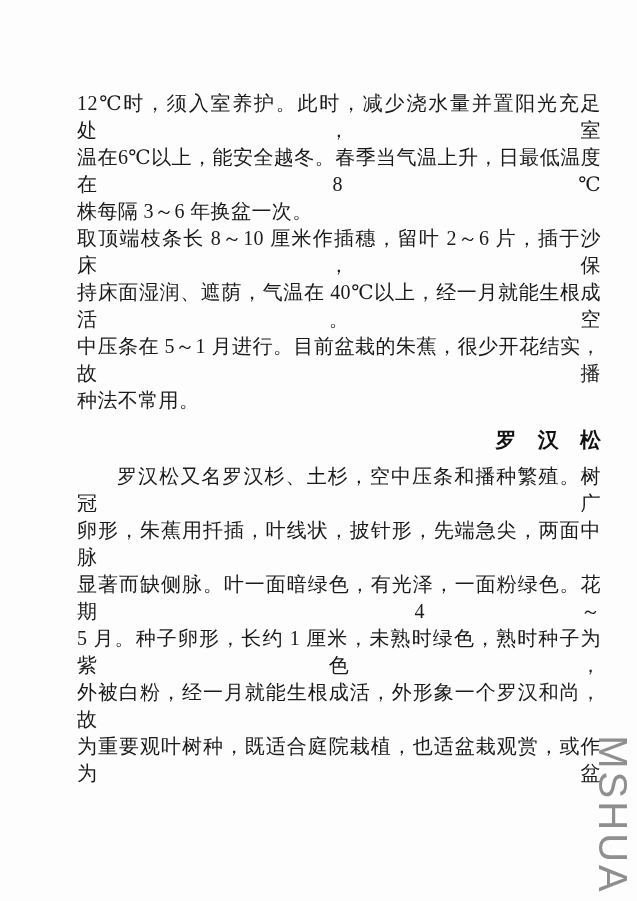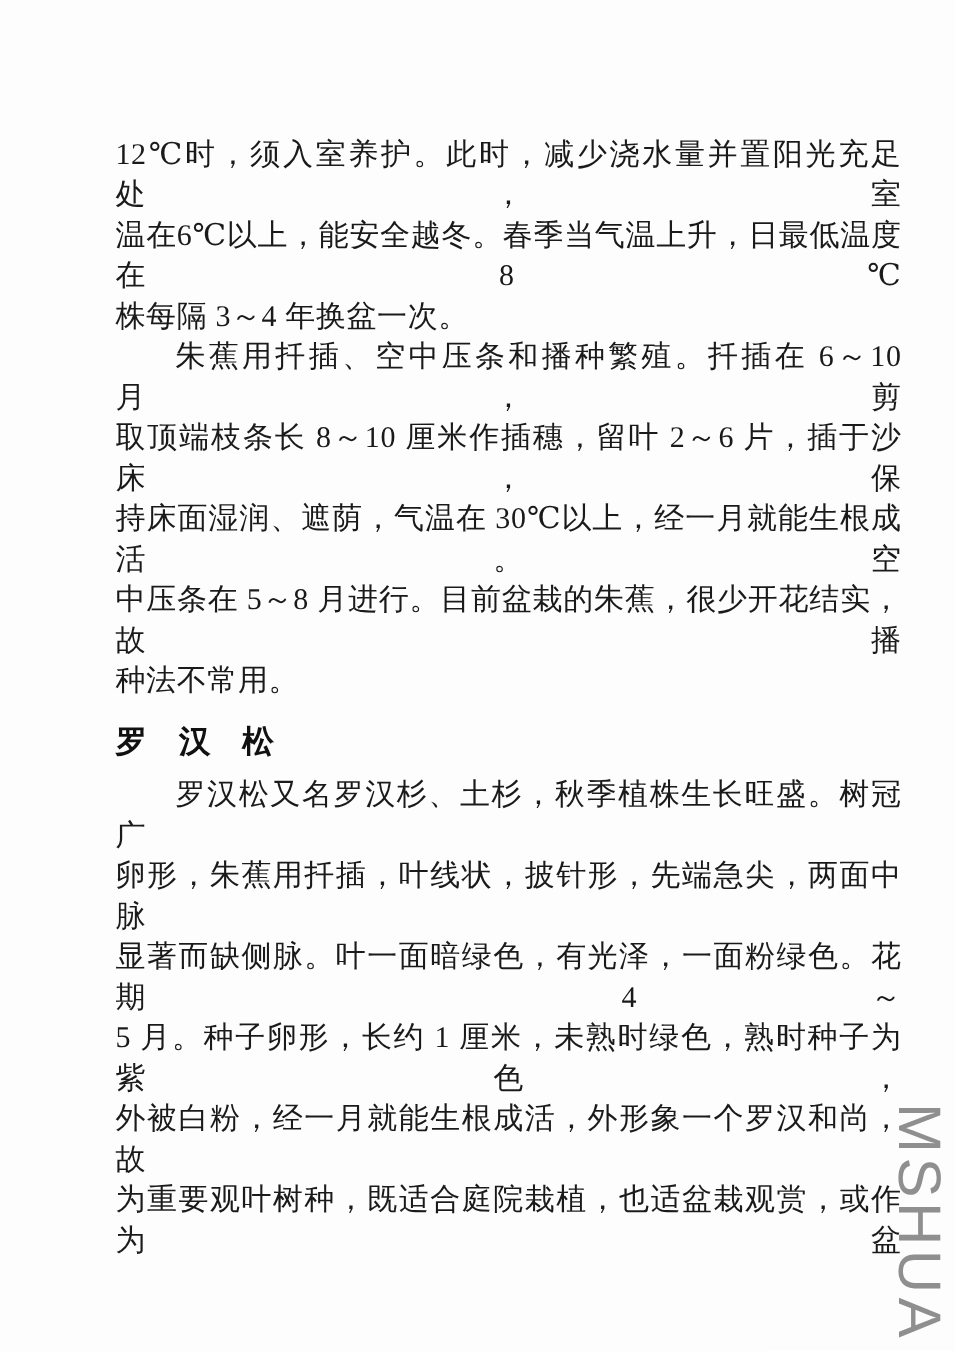--- a/index.html
+++ b/index.html
@@ -26,21 +26,21 @@
     text-align: justify;
     text-align-last: justify;
     white-space: normal;
   }
   .line.no-fill { text-align-last: left; }
   .line.indent { text-indent: 2em; }
   .heading {
     font-size: 21px;
     font-weight: bold;
     color: #111111;
-    text-align: left;
+    text-align: right;
     line-height: 28px;
     margin: 12px 0 9px 0;
     word-spacing: 16px;
   }
   .watermark {
     position: absolute;
     top: 815px;
     left: 612px;
     transform: translate(-50%, -50%) rotate(90deg);
     font-family: "Liberation Sans", "DejaVu Sans", sans-serif;
@@ -53,32 +53,31 @@
 </style>
 </head>
 <body>
 
 <div class="page">
   <div class="text-col">
     <div id="blocks">
         <div class="para">
           <div class="line">12℃时，须入室养护。此时，减少浇水量并置阳光充足处，室</div>
           <div class="line">温在6℃以上，能安全越冬。春季当气温上升，日最低温度在8℃</div>
-          <div class="line no-fill">株每隔 3～4 年换盆一次。</div>
+          <div class="line no-fill">株每隔 3～6 年换盆一次。</div>
         </div>
         <div class="para">
-          <div class="line indent">朱蕉用扦插、空中压条和播种繁殖。扦插在 6～10 月，剪</div>
           <div class="line">取顶端枝条长 8～10 厘米作插穗，留叶 2～6 片，插于沙床，保</div>
-          <div class="line">持床面湿润、遮荫，气温在 30℃以上，经一月就能生根成活。空</div>
-          <div class="line">中压条在 5～8 月进行。目前盆栽的朱蕉，很少开花结实，故播</div>
+          <div class="line">持床面湿润、遮荫，气温在 40℃以上，经一月就能生根成活。空</div>
+          <div class="line">中压条在 5～1 月进行。目前盆栽的朱蕉，很少开花结实，故播</div>
           <div class="line no-fill">种法不常用。</div>
         </div>
         <div class="heading">罗 汉 松</div>
         <div class="para">
-          <div class="line indent">罗汉松又名罗汉杉、土杉，秋季植株生长旺盛。树冠广</div>
+          <div class="line indent">罗汉松又名罗汉杉、土杉，空中压条和播种繁殖。树冠广</div>
           <div class="line">卵形，朱蕉用扦插，叶线状，披针形，先端急尖，两面中脉</div>
           <div class="line">显著而缺侧脉。叶一面暗绿色，有光泽，一面粉绿色。花期 4～</div>
           <div class="line">5 月。种子卵形，长约 1 厘米，未熟时绿色，熟时种子为紫色，</div>
           <div class="line">外被白粉，经一月就能生根成活，外形象一个罗汉和尚，故</div>
           <div class="line">为重要观叶树种，既适合庭院栽植，也适盆栽观赏，或作为盆</div>
         </div>
       </div>
 
   </div>
   <div class="watermark">MSHUA</div>

